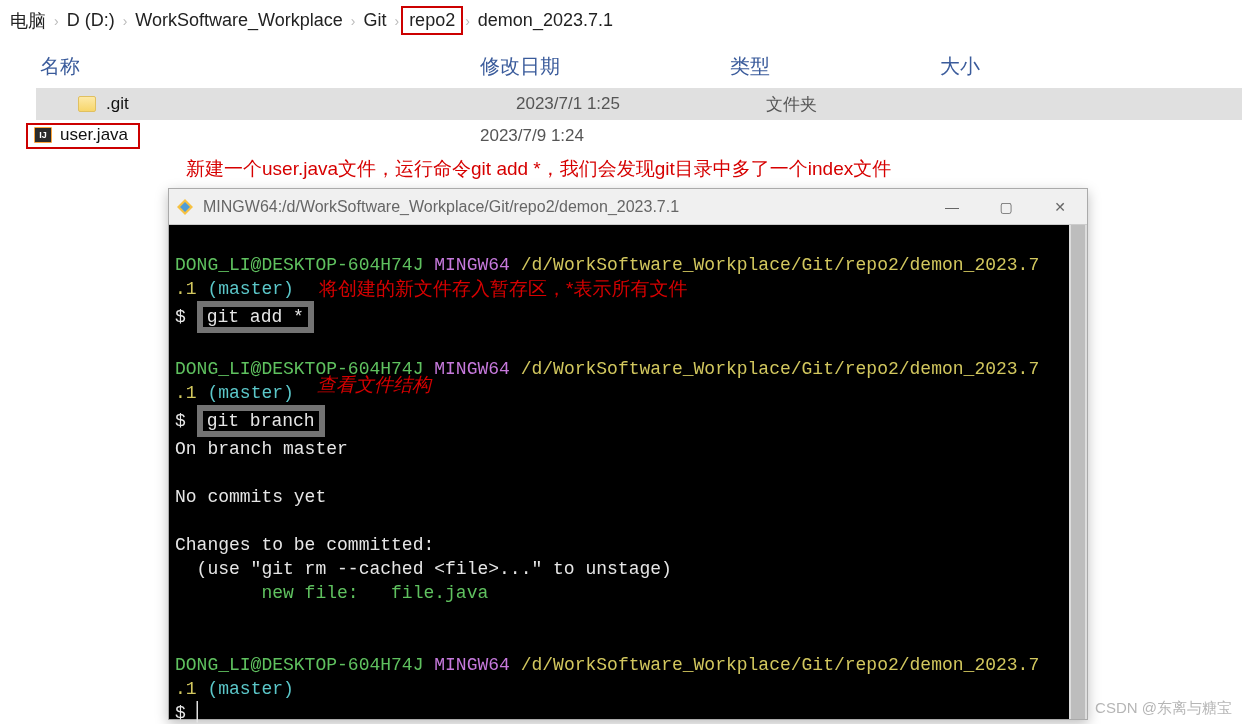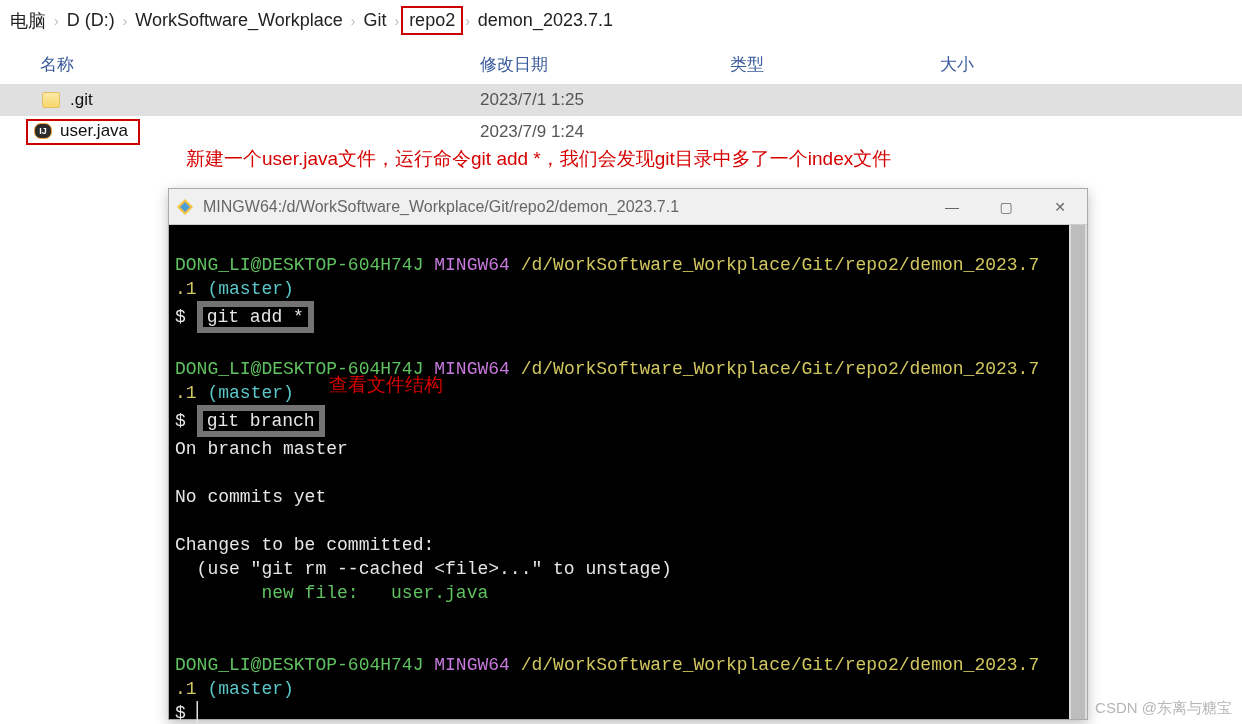--- a/index.html
+++ b/index.html
@@ -6,38 +6,38 @@
   body { width:1242px; height:724px; background:#fff; font-family:"Microsoft YaHei","Segoe UI",sans-serif; font-size:15px; overflow:hidden; position:relative; }
 
   
   .breadcrumb { display:flex; align-items:center; padding:6px 4px 10px 4px; font-size:18px; color:#222; }
   .breadcrumb .crumb { padding:2px 6px; cursor:default; }
   .breadcrumb .sep { color:#bbb; font-size:14px; padding:0 2px; }
   .crumb.boxed { border:2px solid #cc0000; }
 
   
   .file-header, .file-row { display:flex; align-items:center; padding:4px 0; }
-  .file-header { color:#3a5b9b; font-size:17px; padding:8px 0; }
+  .file-header { color:#3a5b9b; font-size:20px; padding:8px 0; }
   .col-name { width:480px; padding-left:40px; display:flex; align-items:center; gap:10px; }
   .col-date { width:250px; }
   .col-type { width:210px; }
   .col-size { flex:1; }
 
   .file-rows { }
   .file-row { font-size:17px; color:#333; height:32px; }
-  .file-row.sel { background:#e0e0e0; }
+  .file-row.sel { background:#e0e0e0;margin-left:36px; }
   .file-row .col-name { padding-left:42px; font-size:17px; color:#111; }
   .file-row .col-date, .file-row .col-type { color:#555; }
   .boxed-file { display:inline-flex; align-items:center; gap:8px; border:2px solid #cc0000; padding:0 10px 2px 6px; margin-left:-8px; }
 
   .folder-icon, .java-icon { width:18px; height:16px; display:inline-block; }
   .folder-icon { background:linear-gradient(#fde9a7,#f7d66b); border:1px solid #e0c060; border-radius:2px; }
-  .java-icon { background:#2b2b2b; color:#fff; font-size:9px; text-align:center; line-height:14px; border:1px solid #fda43a; border-radius:7px; font-weight:bold; }
+  .java-icon { background:#2b2b2b; color:#fff; font-size:9px; text-align:center; line-height:14px; border:1px solid #fda43a; border-radius:1px; font-weight:bold; }
 
-  .annot1 { position:absolute; left:186px; top:146px; color:#d60000; font-size:19px; font-weight:500; z-index:2; }
+  .annot1 { position:absolute; left:186px; top:156px; color:#d60000; font-size:19px; font-weight:500; z-index:2; }
 
   
   .term-win { position:absolute; left:168px; top:188px; width:920px; height:532px; border:1px solid #aaa; background:#0369a1; box-shadow:0 4px 12px rgba(0,0,0,0.25); }
   .term-title { height:36px; background:#f0f0f0; border-bottom:1px solid #ccc; display:flex; align-items:center; padding-left:8px; color:#666; font-size:16px; }
   .term-title .tico { width:16px; height:16px; margin-right:10px; display:inline-block; }
   .term-title .tico svg { width:16px; height:16px; }
   .term-title .spacer { flex:1; }
   .winbtn { width:54px; height:36px; display:flex; align-items:center; justify-content:center; color:#666; font-size:14px; }
 
   .term-body { position:relative; width:100%; height:calc(100% - 36px); background:#000; font-family:Consolas,"Courier New",monospace; font-size:18px; line-height:24px; white-space:pre; padding:4px 6px; color:#ccc; }
@@ -81,20 +81,21 @@
   <div class="col-size">大小</div>
 </div>
 
 <div class="file-rows">
   <div class="file-row sel">
     <div class="col-name">
         <span class="folder-icon"></span>
         <span>.git</span>
       </div>
     <div class="col-date">2023/7/1 1:25</div>
+    <div class="col-type">文件夹</div>
     <div class="col-size"></div>
   </div>
   <div class="file-row">
     <div class="col-name" style="padding-left:34px;">
       <span class="boxed-file">
         <span class="java-icon">IJ</span>
         <span>user.java</span>
       </span>
     </div>
     <div class="col-date">2023/7/9 1:24</div>
@@ -126,24 +127,25 @@
 
 <span class="g">DONG_LI@DESKTOP-604H74J</span> <span class="m">MINGW64</span> <span class="y">/d/WorkSoftware_Workplace/Git/repo2/demon_2023.7</span>
 <span class="y">.1</span> <span class="c">(master)</span>
 <span class="w">$</span> <span class="hl"><span class="w">git branch</span></span>
 <span class="w">On branch master</span>
 
 <span class="w">No commits yet</span>
 
 <span class="w">Changes to be committed:</span>
 <span class="w">  (use "git rm --cached &lt;file&gt;..." to unstage)</span>
-<span class="g">        new file:   user.java</span>
+<span class="g">        new file:   file.java</span>
 
 
 <span class="g">DONG_LI@DESKTOP-604H74J</span> <span class="m">MINGW64</span> <span class="y">/d/WorkSoftware_Workplace/Git/repo2/demon_2023.7</span>
 <span class="y">.1</span> <span class="c">(master)</span>
 <span class="w">$</span> <span class="w">▏</span>
     <div class="scrollbar"><div class="thumb"></div></div>
-    <div class="tannot" style="left:160px; top:148px;">查看文件结构</div>
+    <div class="tannot" style="left:150px; top:52px;">将创建的新文件存入暂存区，*表示所有文件</div>
+    <div class="tannot" style="left:148px; top:148px;font-style:italic;">查看文件结构</div>
   </div>
 </div>
 
 <div class="watermark">CSDN @东离与糖宝</div>
 
 </body></html>

